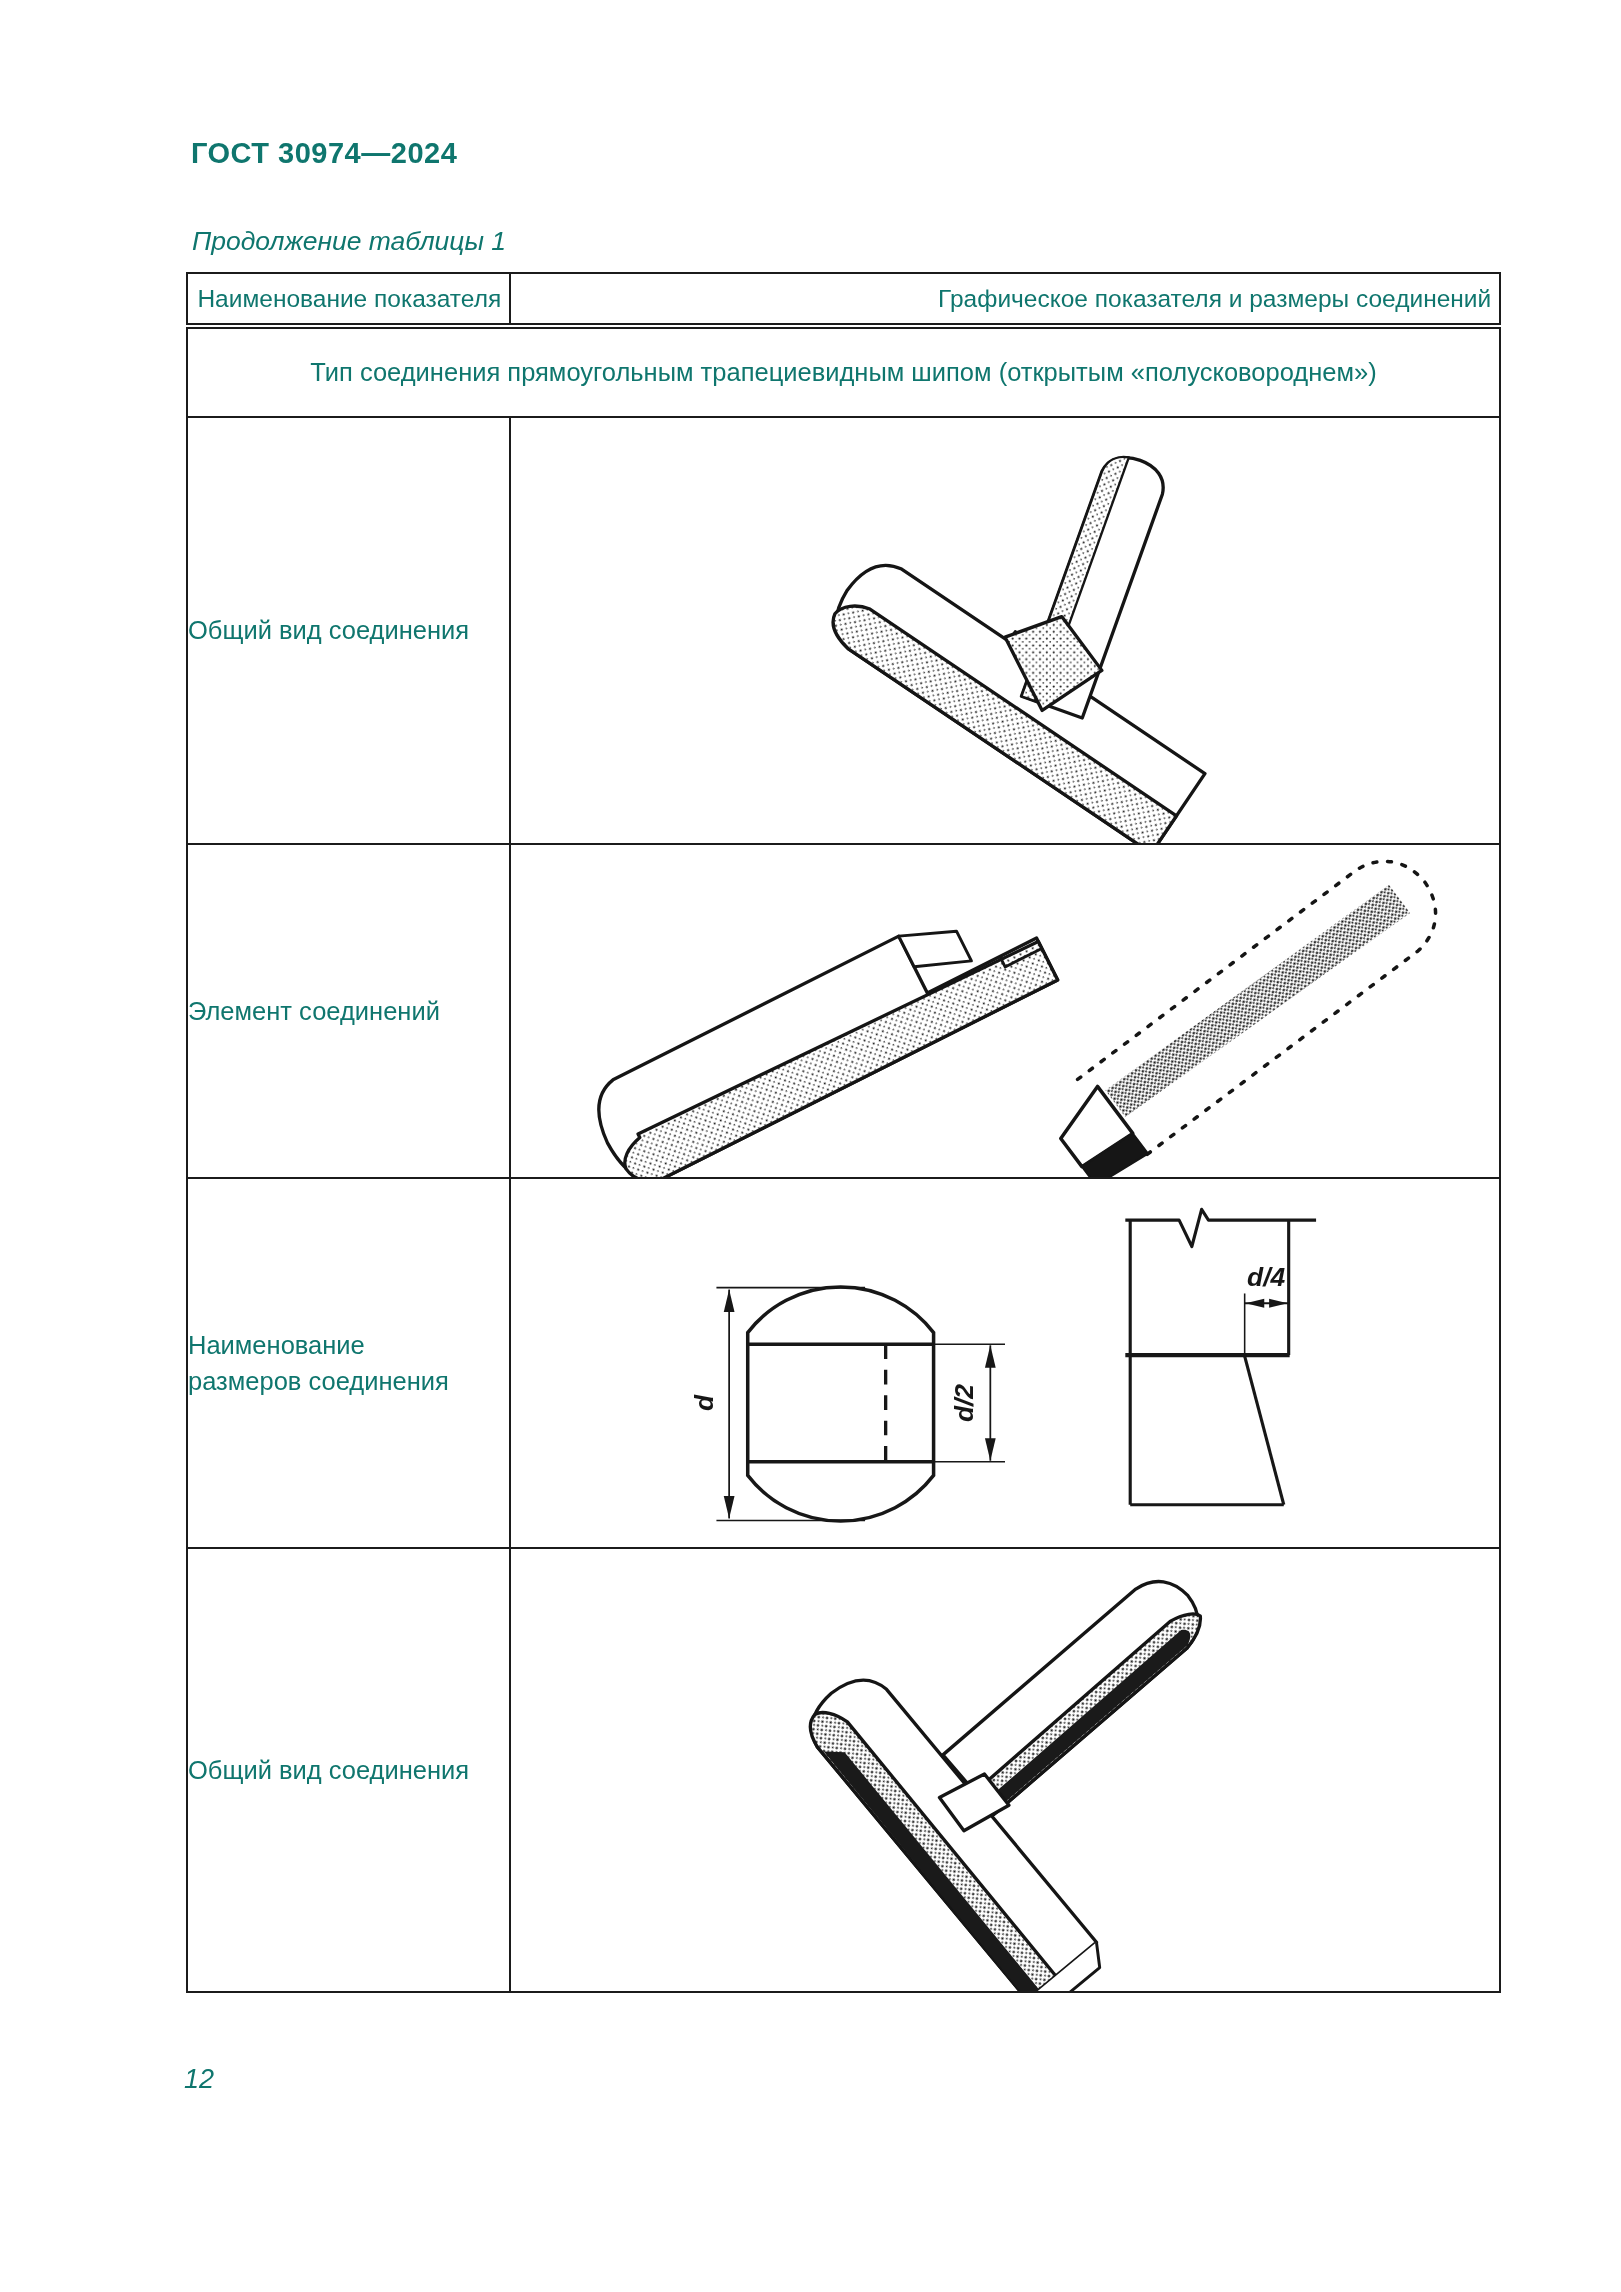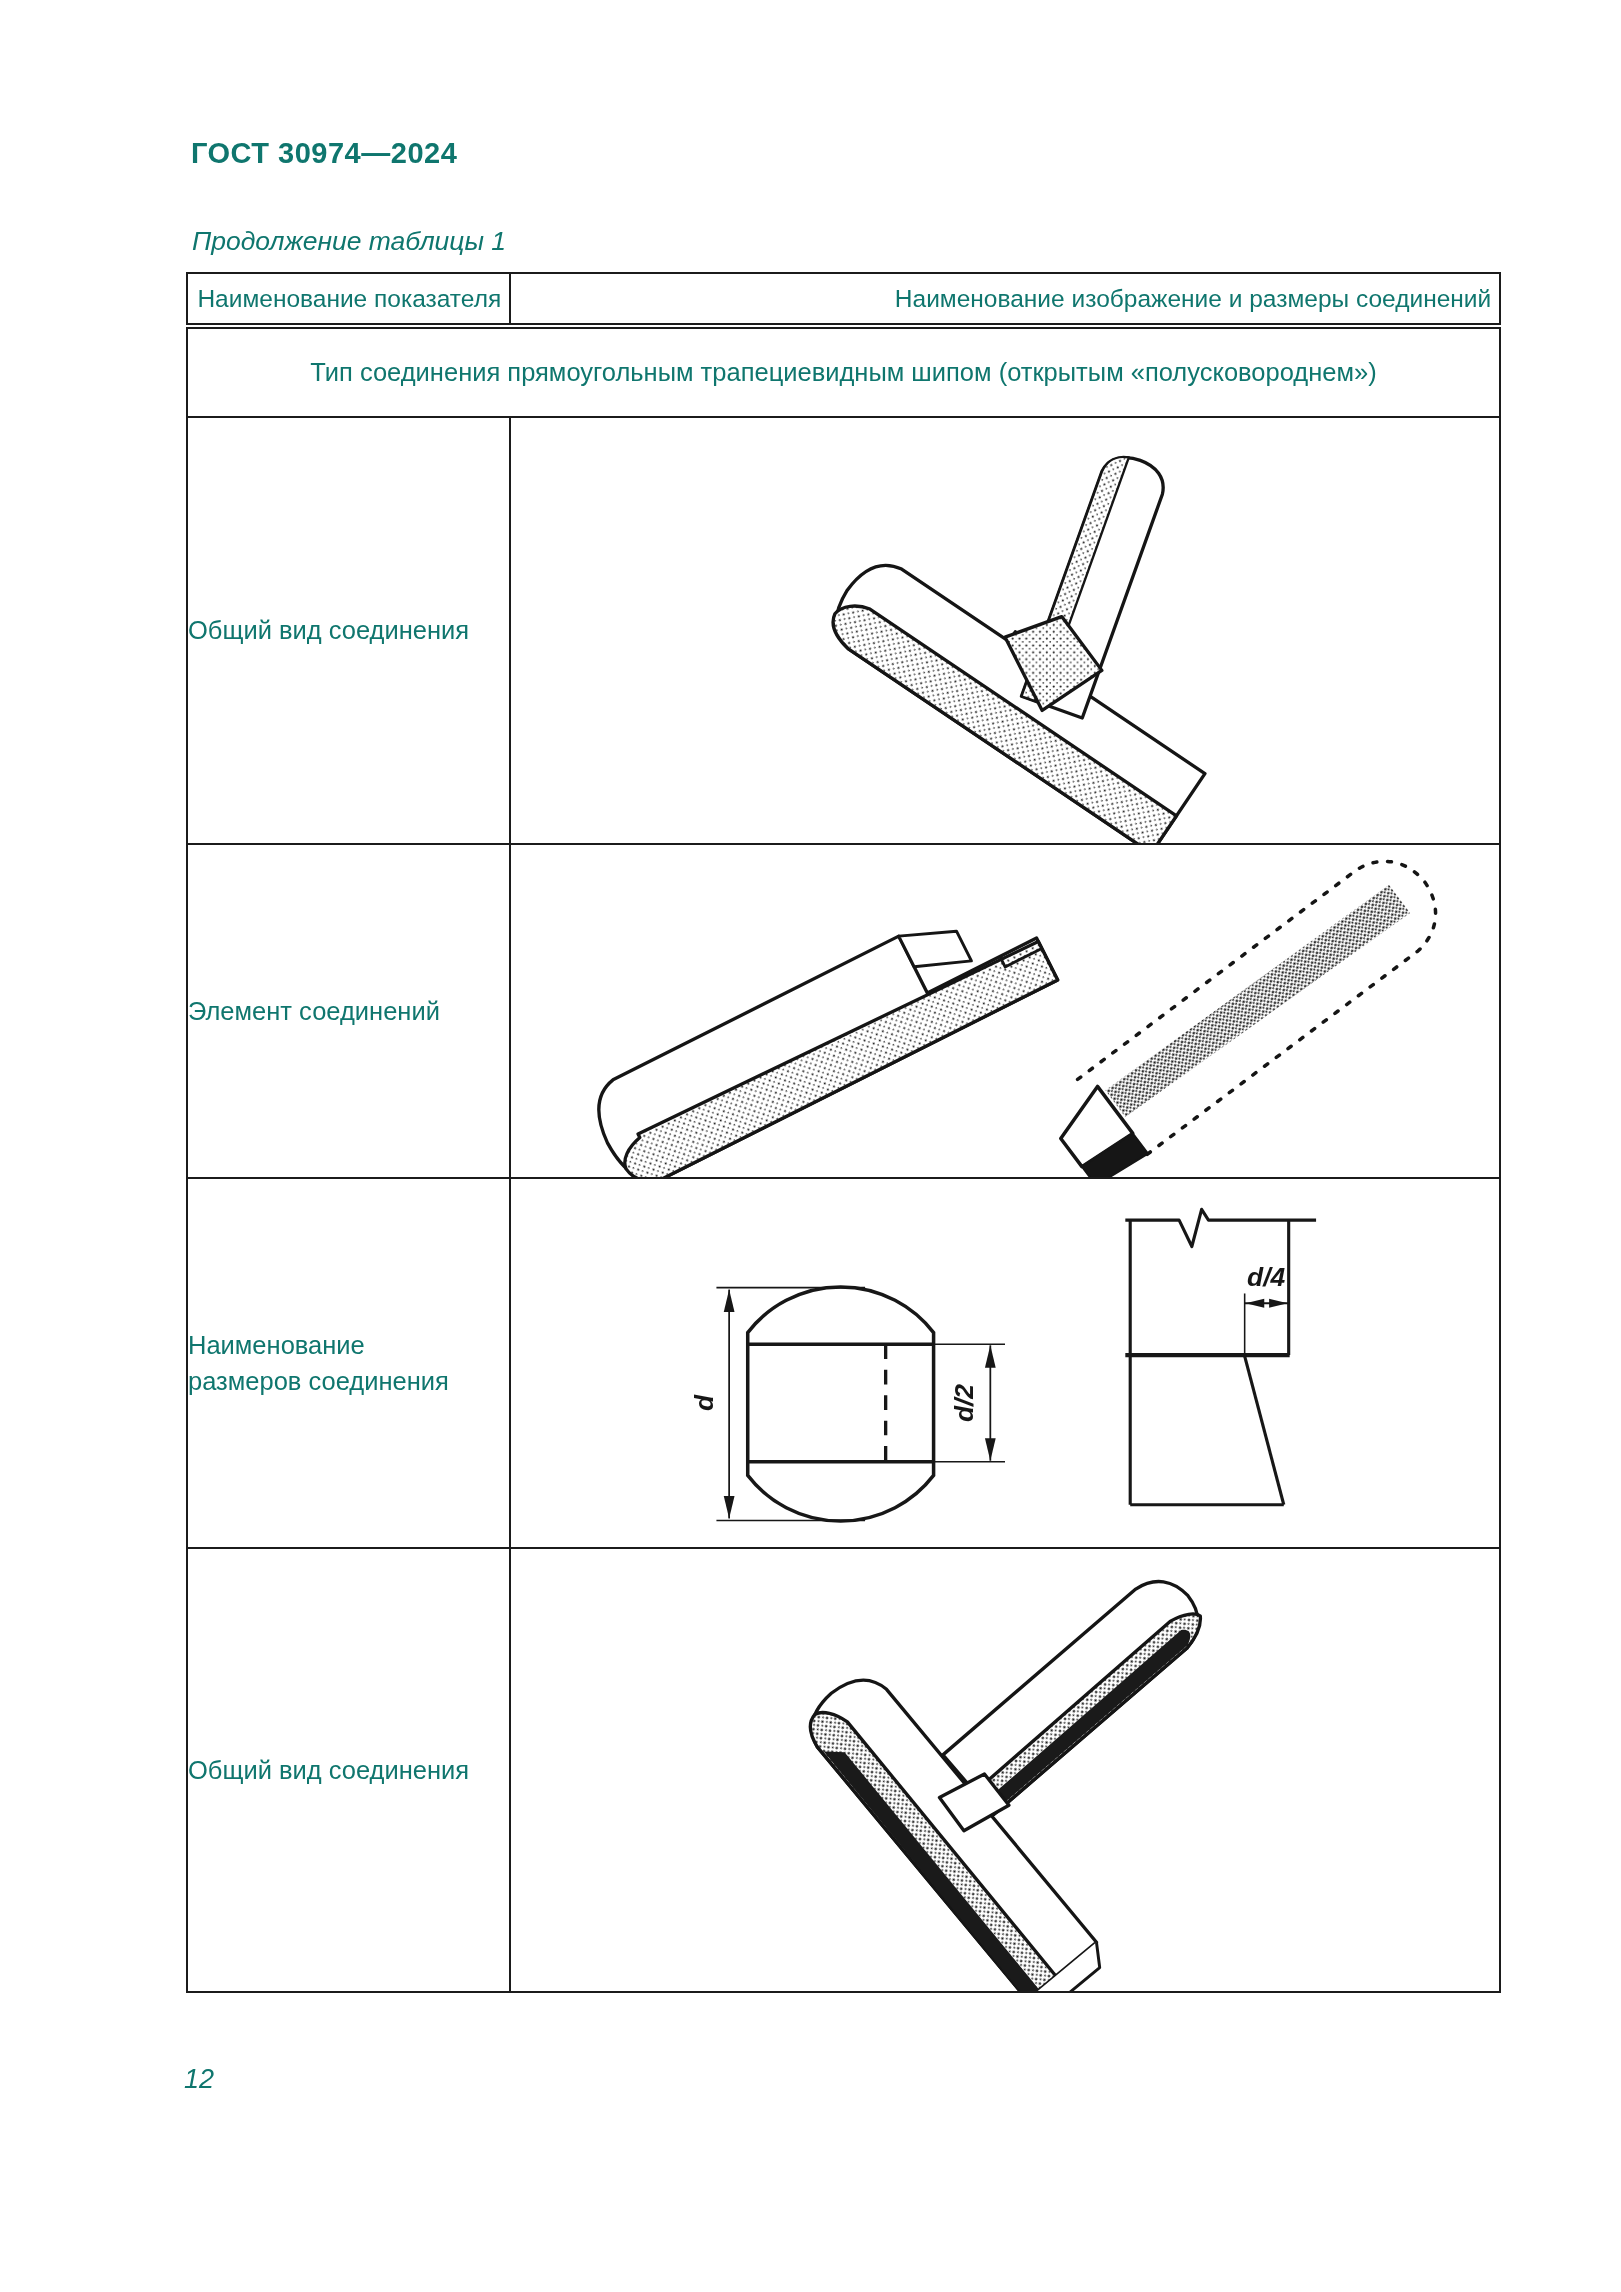--- a/index.html
+++ b/index.html
@@ -80,21 +80,21 @@
 
   <table class="joints">
     <colgroup>
         <col style="width:323px">
         <col style="width:990px">
       </colgroup>
 
     <tbody>
         <tr class="head">
       <td>Наименование показателя</td>
-      <td>Наименование изображение и размеры соединений</td>
+      <td>Графическое показателя и размеры соединений</td>
     </tr>
 
     <tr class="section">
       <td colspan="2">Тип соединения прямоугольным трапециевидным шипом (открытым «полусковороднем»)</td>
     </tr>
 
     <tr>
       <td class="lbl" style="height:425px">Общий вид соединения</td>
       <td class="fig">
         <svg viewBox="0 0 1010 434">

